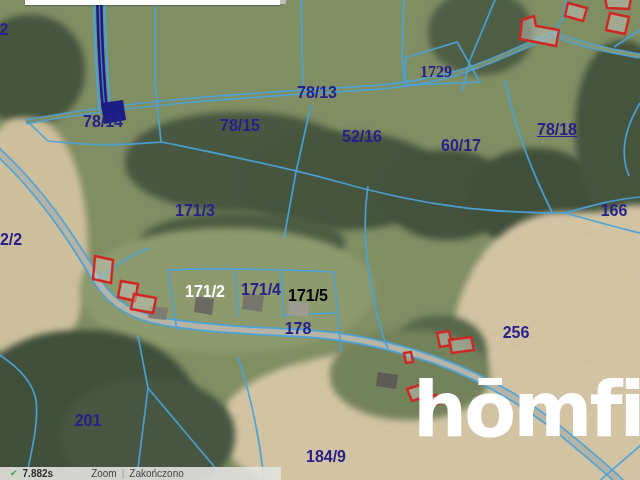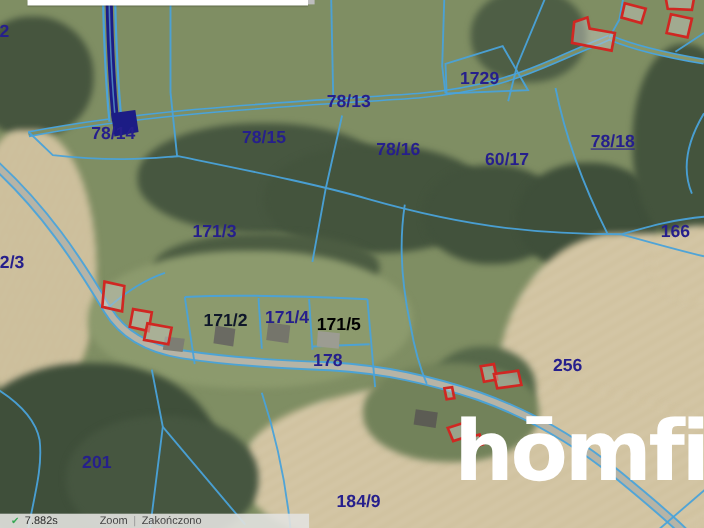--- a/index.html
+++ b/index.html
@@ -37,21 +37,21 @@
     color:#ffffff;font-size:76px;font-weight:bold;letter-spacing:-3px;
     font-family:"DejaVu Sans",sans-serif;line-height:1;
   }
   .status-bar{
     position:absolute;left:0;bottom:0;width:281px;height:13px;z-index:9;
     background:rgba(226,226,223,.9);
     display:flex;align-items:center;
     font-size:10px;line-height:13px;color:#454545;
   }
   .status-bar .check{color:#35a853;font-size:9px;margin:0 5px 0 10px;}
-  .status-bar .time{font-weight:normal;color:#2e2e2e;}
+  .status-bar .time{font-weight:bold;color:#2e2e2e;}
   .status-bar .tool{margin-left:38px;text-align:center;}
   .status-bar .sep{margin:0 5px;color:#9a9a9a;}
 </style>
 </head>
 <body>
 
 <div class="stage">
 
   <div class="blob" style="left:-25px;top:15px;width:110px;height:110px;background:#46553e;"></div>
   <div class="blob striped-tan" style="left:-20px;top:118px;width:108px;height:250px;border-radius:40% 60% 55% 45%;"></div>
@@ -145,28 +145,28 @@
       <path d="M428,397 L436,395 L439,404 L431,406 Z"></path>
     </g>
   </svg>
 
   <div class="labels" id="labels-layer">
       <span class="parcel-label" style="left: 239px; top: -2px; color: rgb(38, 31, 140);">78/9</span>
       <span class="parcel-label" style="left: 4px; top: 30px; color: rgb(38, 31, 140);">2</span>
       <span class="parcel-label" style="left: 103px; top: 122px; color: rgb(38, 31, 140);">78/14</span>
       <span class="parcel-label" style="left: 240px; top: 126px; color: rgb(38, 31, 140);">78/15</span>
       <span class="parcel-label" style="left: 317px; top: 93px; color: rgb(38, 31, 140);">78/13</span>
-      <span class="parcel-label" style="left: 436px; top: 72px; color: rgb(38, 31, 140);">1729</span>
-      <span class="parcel-label" style="left: 362px; top: 137px; color: rgb(38, 31, 140);">78/16</span>
+      <span class="parcel-label" style="left: 436px; top: 72px; color: rgb(38, 31, 140); font-family: Liberation Serif, serif;">1729</span>
+      <span class="parcel-label" style="left: 362px; top: 137px; color: rgb(38, 31, 140);">52/16</span>
       <span class="parcel-label" style="left: 461px; top: 146px; color: rgb(38, 31, 140);">60/17</span>
       <span class="parcel-label" style="left: 557px; top: 130px; color: rgb(38, 31, 140); text-decoration: underline;">78/18</span>
       <span class="parcel-label" style="left: 614px; top: 211px; color: rgb(38, 31, 140);">166</span>
       <span class="parcel-label" style="left: 195px; top: 211px; color: rgb(38, 31, 140);">171/3</span>
-      <span class="parcel-label" style="left: 11px; top: 240px; color: rgb(38, 31, 140);">2/3</span>
-      <span class="parcel-label" style="left: 205px; top: 292px; color: #0f172a;">171/2</span>
+      <span class="parcel-label" style="left: 11px; top: 240px; color: rgb(38, 31, 140);">2/2</span>
+      <span class="parcel-label" style="left: 205px; top: 292px; color: #ffffff;">171/2</span>
       <span class="parcel-label" style="left: 261px; top: 290px; color: rgb(38, 31, 140);">171/4</span>
       <span class="parcel-label" style="left: 308px; top: 296px; color: #000000;">171/5</span>
       <span class="parcel-label" style="left: 298px; top: 329px; color: rgb(38, 31, 140);">178</span>
       <span class="parcel-label" style="left: 516px; top: 333px; color: rgb(38, 31, 140);">256</span>
       <span class="parcel-label" style="left: 88px; top: 421px; color: rgb(38, 31, 140);">201</span>
       <span class="parcel-label" style="left: 326px; top: 457px; color: rgb(38, 31, 140);">184/9</span>
     </div>
 
   <div class="top-bar"></div>
   <div class="top-bar-handle"></div>

